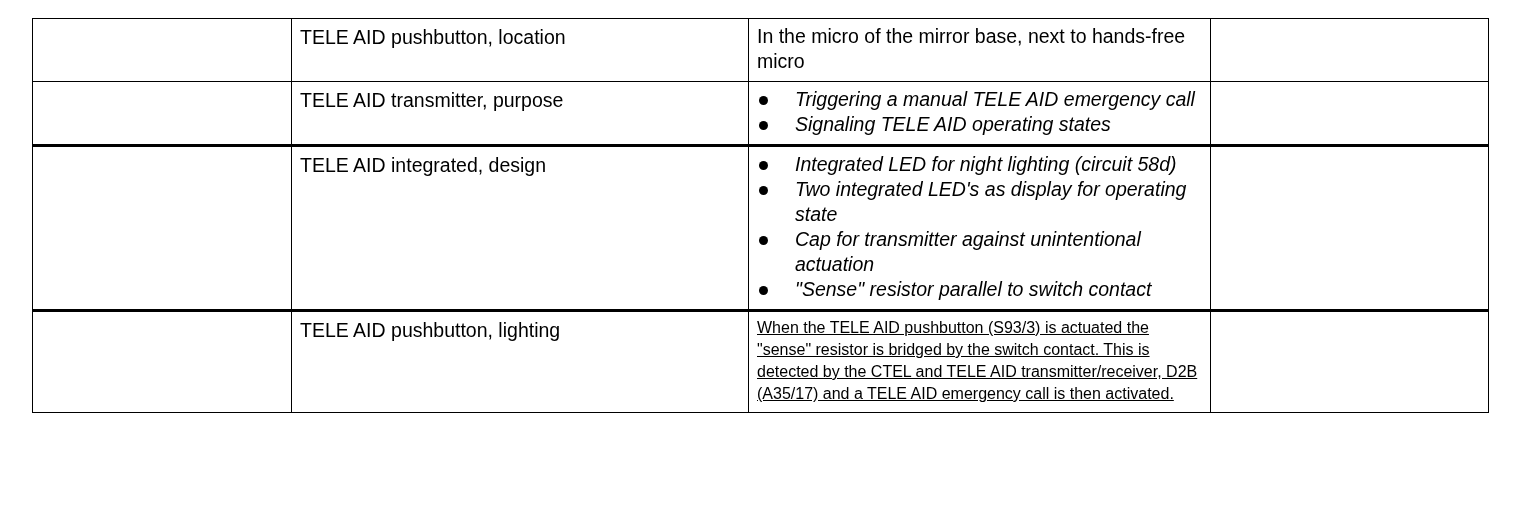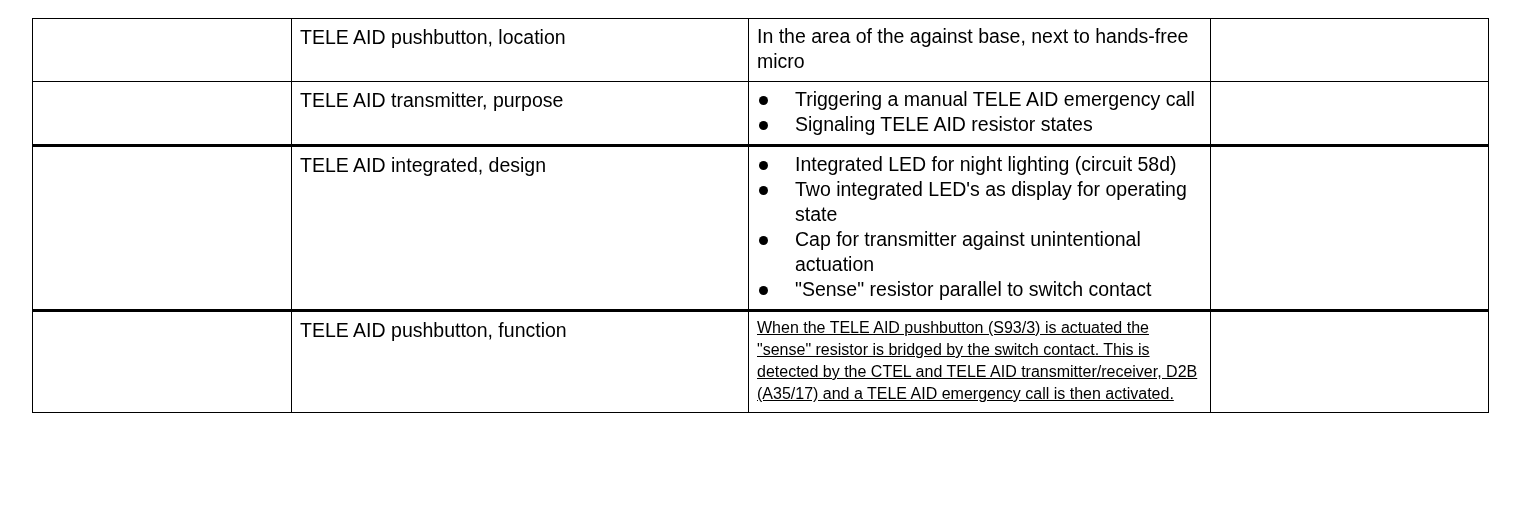--- a/index.html
+++ b/index.html
@@ -68,20 +68,21 @@
   .para-tight {
     font-size: 16px;
     line-height: 22px;
     text-decoration: underline;
   }
 
   ul.bullets {
     list-style: none;
     margin: 0;
     padding: 0;
+    font-style: italic;
   }
   ul.bullets > li {
     position: relative;
     padding-left: 38px;
     font-size: 19.5px;
     line-height: 25px;
     margin: 0;
   }
   ul.bullets > li .dot {
     position: absolute;
@@ -114,21 +115,21 @@
         <td>
           <div class="cell-pad blank-cell"></div>
         </td>
         <td>
           <div class="cell-pad">
             <div class="label-text">TELE AID pushbutton, location</div>
           </div>
         </td>
         <td>
           <div class="cell-pad">
-            <div class="para">In the area of the against base, next to hands-free micro</div>
+            <div class="para">In the micro of the mirror base, next to hands-free micro</div>
           </div>
         </td>
         <td>
           <div class="cell-pad blank-cell"></div>
         </td>
       </tr>
 
       <tr>
         <td>
           <div class="cell-pad blank-cell"></div>
@@ -140,21 +141,21 @@
         </td>
         <td>
           <div class="cell-pad">
             <ul class="bullets">
               <li>
                 <span class="dot"></span>
                 <span>Triggering a manual TELE AID emergency call</span>
               </li>
               <li>
                 <span class="dot"></span>
-                <span>Signaling TELE AID resistor states</span>
+                <span>Signaling TELE AID operating states</span>
               </li>
             </ul>
           </div>
         </td>
         <td>
           <div class="cell-pad blank-cell"></div>
         </td>
       </tr>
 
       <tr class="rule-heavy">
@@ -192,21 +193,21 @@
           <div class="cell-pad blank-cell"></div>
         </td>
       </tr>
 
       <tr class="rule-heavy">
         <td>
           <div class="cell-pad blank-cell"></div>
         </td>
         <td>
           <div class="cell-pad">
-            <div class="label-text">TELE AID pushbutton, function</div>
+            <div class="label-text">TELE AID pushbutton, lighting</div>
           </div>
         </td>
         <td>
           <div class="cell-pad">
             <div class="para-tight">When the TELE AID pushbutton (S93/3) is actuated the "sense" resistor is bridged by the switch contact. This is detected by the CTEL and TELE AID transmitter/receiver, D2B (A35/17) and a TELE AID emergency call is then activated.</div>
           </div>
         </td>
         <td>
           <div class="cell-pad blank-cell"></div>
         </td>

